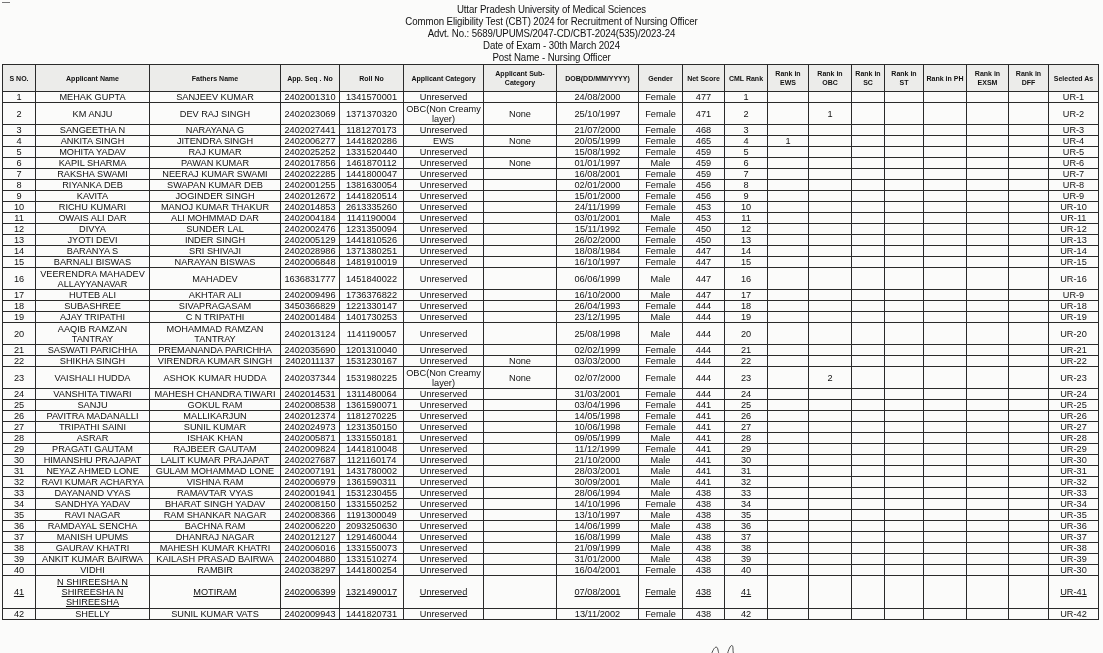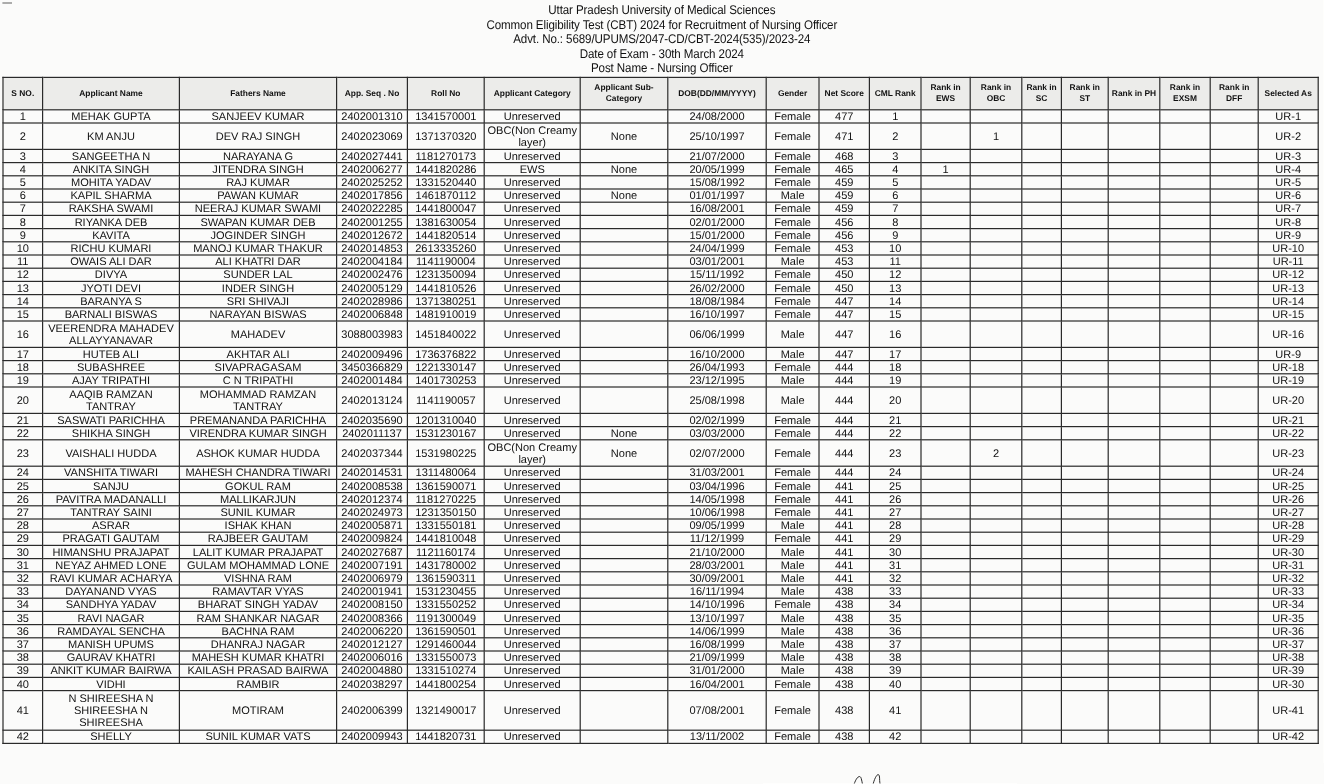--- a/index.html
+++ b/index.html
@@ -28,21 +28,21 @@
   table.results th, table.results td {
     border: 1px solid #2a2a2a; padding: 0 1px; text-align: center;
     vertical-align: middle; overflow: hidden; white-space: nowrap;
   }
   table.results th {
     font-size: 7px; font-weight: bold; line-height: 9px; height: 26px;
     background: #ececea; white-space: normal;
   }
   table.results td { height: 10px; }
   table.results tr.tall td { height: 21px; white-space: normal; }
-  table.results tr.xtall td { height: 32px; white-space: normal; }
+  table.results tr.xtall td { height: 32px; white-space: normal; text-decoration: underline; }
   table.results td.cutoff { height: 8px; }
   .mark {
     position: absolute; left: 705px; top: 640px; width: 40px; height: 16px;
   }
   .corner-mark {
     position: absolute; left: 2px; top: 2px; width: 8px; height: 4px;
     border-top: 1px solid #777;
   }
 </style>
 </head>
@@ -295,37 +295,37 @@
         <td>UR-9</td>
       </tr>
       <tr>
         <td>10</td>
         <td>RICHU  KUMARI</td>
         <td>MANOJ KUMAR THAKUR</td>
         <td>2402014853</td>
         <td>2613335260</td>
         <td>Unreserved</td>
         <td></td>
-        <td>24/04/1999</td>
+        <td>24/11/1999</td>
         <td>Female</td>
         <td>453</td>
         <td>10</td>
         <td></td>
         <td></td>
         <td></td>
         <td></td>
         <td></td>
         <td></td>
         <td></td>
         <td>UR-10</td>
       </tr>
       <tr>
         <td>11</td>
         <td>OWAIS ALI DAR</td>
-        <td>ALI KHATRI DAR</td>
+        <td>ALI MOHMMAD DAR</td>
         <td>2402004184</td>
         <td>1141190004</td>
         <td>Unreserved</td>
         <td></td>
         <td>03/01/2001</td>
         <td>Male</td>
         <td>453</td>
         <td>11</td>
         <td></td>
         <td></td>
@@ -417,21 +417,21 @@
         <td></td>
         <td></td>
         <td></td>
         <td></td>
         <td>UR-15</td>
       </tr>
       <tr class="tall">
         <td>16</td>
         <td>VEERENDRA MAHADEV ALLAYYANAVAR</td>
         <td>MAHADEV</td>
-        <td>3088003983</td>
+        <td>1636831777</td>
         <td>1451840022</td>
         <td>Unreserved</td>
         <td></td>
         <td>06/06/1999</td>
         <td>Male</td>
         <td>447</td>
         <td>16</td>
         <td></td>
         <td></td>
         <td></td>
@@ -646,21 +646,21 @@
         <td></td>
         <td></td>
         <td></td>
         <td></td>
         <td></td>
         <td></td>
         <td>UR-26</td>
       </tr>
       <tr>
         <td>27</td>
-        <td>TANTRAY  SAINI</td>
+        <td>TRIPATHI  SAINI</td>
         <td>SUNIL KUMAR</td>
         <td>2402024973</td>
         <td>1231350150</td>
         <td>Unreserved</td>
         <td></td>
         <td>10/06/1998</td>
         <td>Female</td>
         <td>441</td>
         <td>27</td>
         <td></td>
@@ -778,21 +778,21 @@
         <td>UR-32</td>
       </tr>
       <tr>
         <td>33</td>
         <td>DAYANAND  VYAS</td>
         <td>RAMAVTAR VYAS</td>
         <td>2402001941</td>
         <td>1531230455</td>
         <td>Unreserved</td>
         <td></td>
-        <td>16/11/1994</td>
+        <td>28/06/1994</td>
         <td>Male</td>
         <td>438</td>
         <td>33</td>
         <td></td>
         <td></td>
         <td></td>
         <td></td>
         <td></td>
         <td></td>
         <td></td>
@@ -838,21 +838,21 @@
         <td></td>
         <td></td>
         <td></td>
         <td>UR-35</td>
       </tr>
       <tr>
         <td>36</td>
         <td>RAMDAYAL  SENCHA</td>
         <td>BACHNA RAM</td>
         <td>2402006220</td>
-        <td>1361590501</td>
+        <td>2093250630</td>
         <td>Unreserved</td>
         <td></td>
         <td>14/06/1999</td>
         <td>Male</td>
         <td>438</td>
         <td>36</td>
         <td></td>
         <td></td>
         <td></td>
         <td></td>

